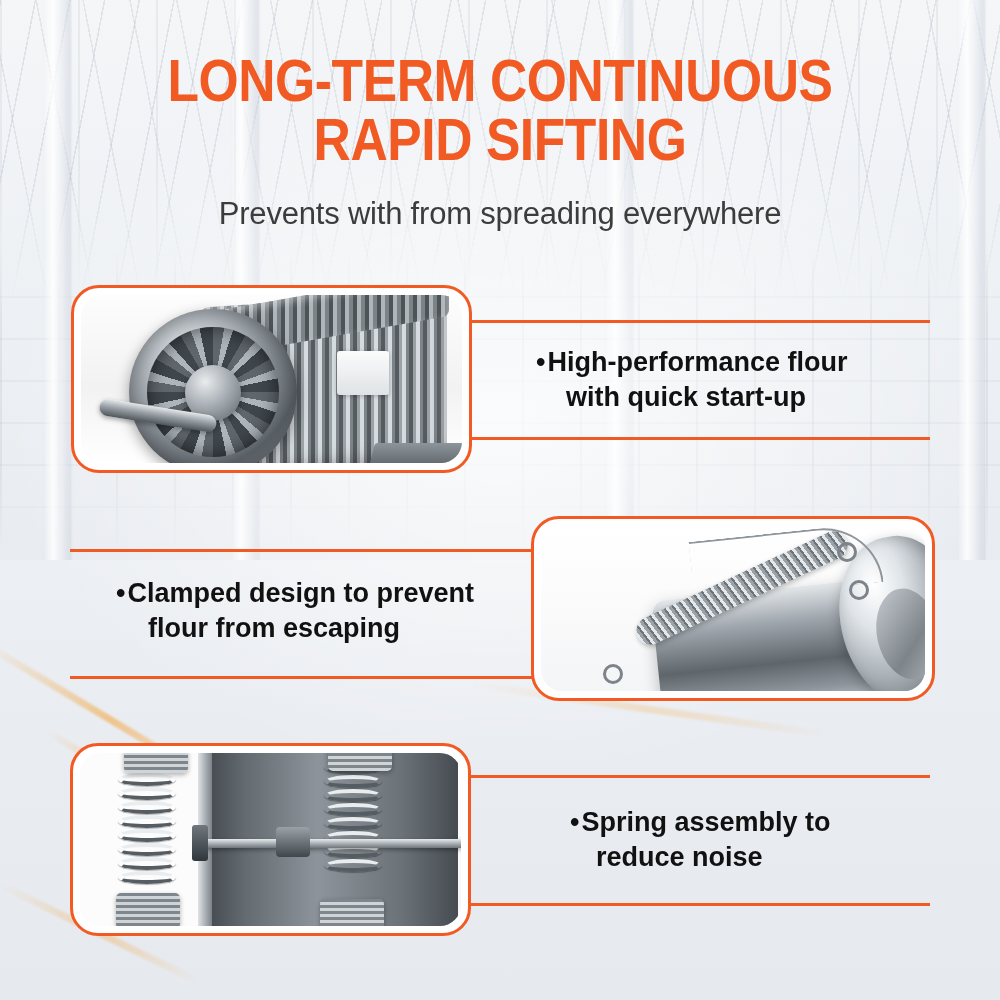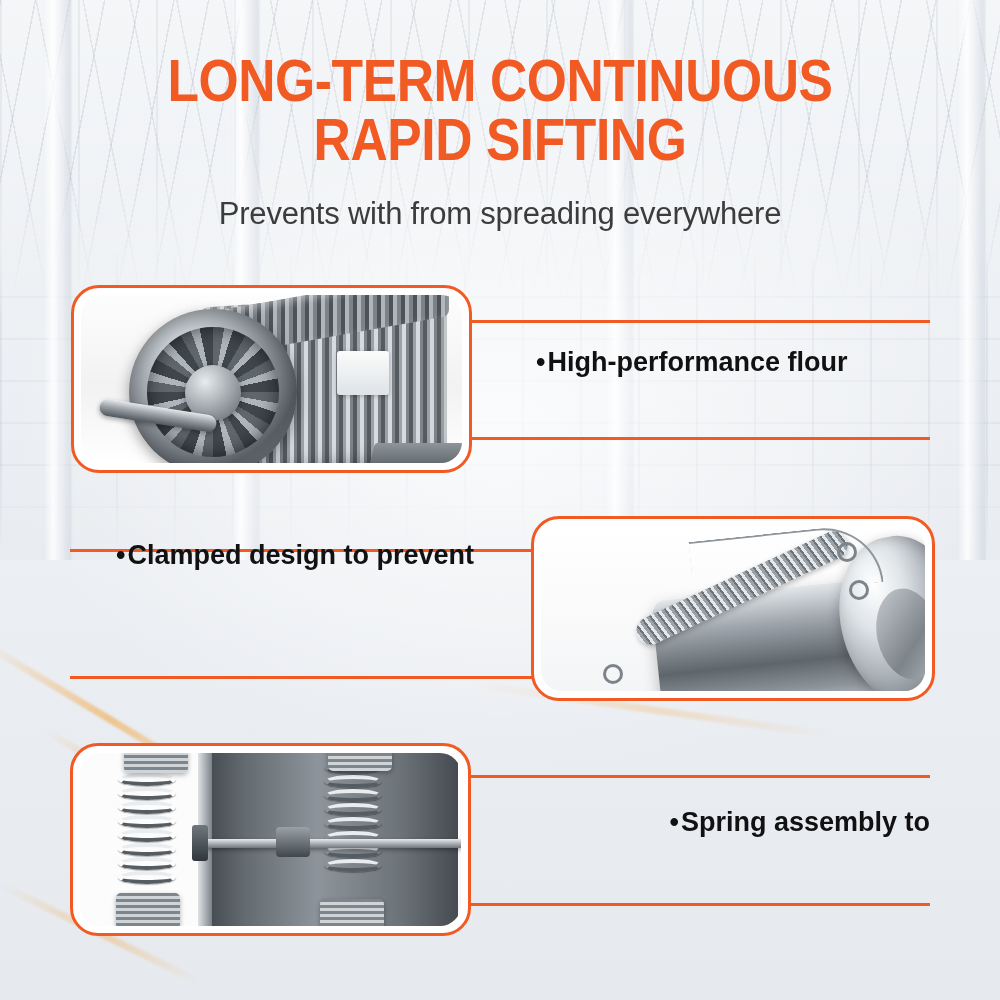--- a/index.html
+++ b/index.html
@@ -232,22 +232,22 @@
   }
 
   
   .conn { position:absolute; height:3px; background:#F15A22; z-index:2; }
   .callout {
     position:absolute; z-index:4;
     color:#111; font-weight:bold; font-size:27px; line-height:1.30;
   }
   .callout .b { margin-right:2px; }
   #callout-motor  { left:536px; top:345px; width:400px; }
-  #callout-clamp  { left:116px; top:538px; width:400px; }
-  #callout-spring { left:570px; top:805px; width:360px;text-align:right; }
+  #callout-clamp  { left:116px; top:576px; width:400px; }
+  #callout-spring { left:570px; top:805px; width:360px; }
   .callout .ln2 { display:block; }
   #callout-motor  .ln2 { padding-left:30px; }
   #callout-clamp  .ln2 { padding-left:32px; }
   #callout-spring .ln2 { padding-left:26px; }
 </style>
 </head>
 <body>
 
 <div class="bg">
   <div class="bg-base"></div>
@@ -336,21 +336,24 @@
     <div class="sp-bar"></div>
     <div class="sp-clip"></div>
     <div class="sp-nut"></div>
     <div class="sp-cap b1"></div>
     <div class="sp-cap b2"></div>
   </div>
 </div>
 
 <div class="callout" id="callout-motor">
   <span class="b">•</span><span>High-performance flour</span>
+  <span class="ln2">with quick start-up</span>
 </div>
 
 <div class="callout" id="callout-clamp">
   <span class="b">•</span><span>Clamped design to prevent</span>
+  <span class="ln2">flour from escaping</span>
 </div>
 
 <div class="callout" id="callout-spring">
   <span class="b">•</span><span>Spring assembly to</span>
+  <span class="ln2">reduce noise</span>
 </div>
 
 </body></html>

